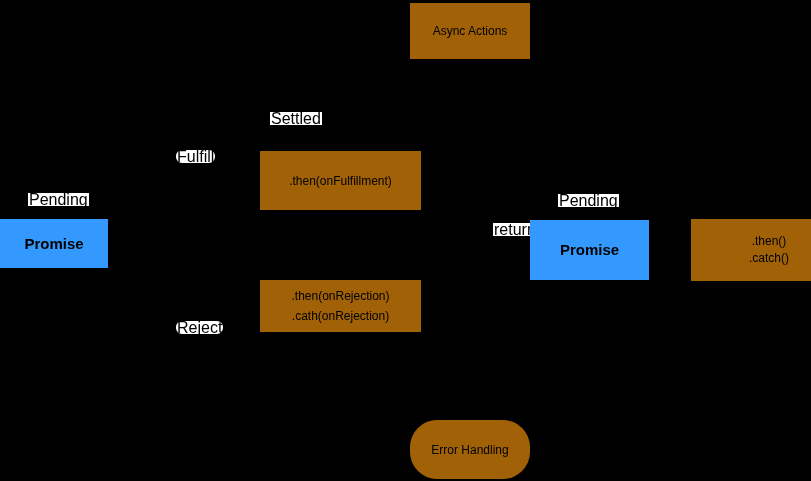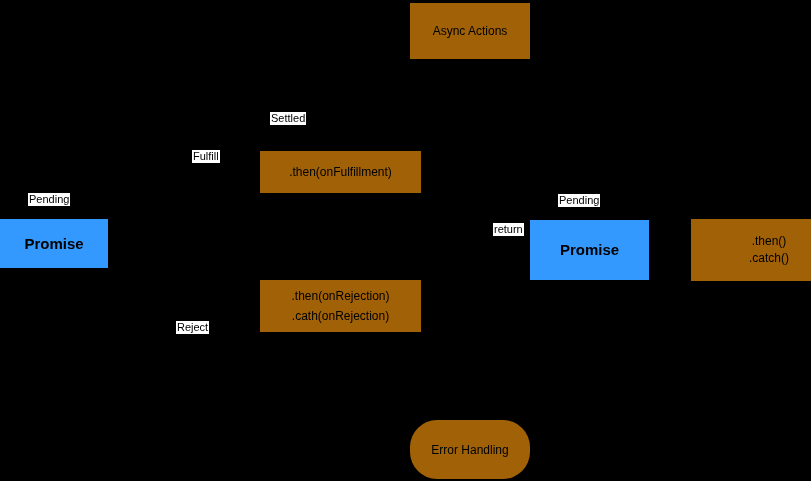--- a/index.html
+++ b/index.html
@@ -28,41 +28,41 @@
   }
   .node.orange { background: #a16207; }
   .node.blue   { background: #3399FF; }
   .node .line  { display: block; line-height: 20px; }
   .node.tight .line { line-height: 17px; }
   .node.bold   { font-weight: bold; font-size: 15px; }
   .edge-label {
     position: absolute;
     background: #FFFFFF;
     color: #000000;
-    font-size: 11px;
+    font-size: 16px;
     line-height: 13px;
     padding: 0 1px;
     white-space: nowrap;
   }
 
   
   #node-async-actions     { left: 410px; top: 3px;   width: 120px; height: 56px; }
-  #node-then-fulfillment  { left: 260px; top: 151px; width: 161px; height: 42px; }
+  #node-then-fulfillment  { left: 260px; top: 151px; width: 161px; height: 59px; }
   #node-promise-left      { left: 0px;   top: 219px; width: 108px; height: 49px; }
   #node-then-rejection    { left: 260px; top: 280px; width: 161px; height: 52px; }
   #node-promise-right     { left: 530px; top: 220px; width: 119px; height: 60px; }
   #node-then-catch        { left: 691px; top: 219px; width: 120px; height: 62px; padding-left: 36px; }
   #node-error-handling    { left: 410px; top: 420px; width: 120px; height: 59px; border-radius: 27px; }
 
   #label-settled       { left: 270px; top: 112px; }
-  #label-fulfill       { left: 192px; top: 150px; }
+  #label-fulfill       { left: 176px; top: 150px; border-radius: 6px; }
   #label-pending-left  { left: 28px;  top: 193px; }
   #label-return        { left: 493px; top: 223px; }
   #label-pending-right { left: 558px; top: 194px; }
-  #label-reject        { left: 176px; top: 321px; }
+  #label-reject        { left: 176px; top: 321px; border-radius: 6px; }
 </style>
 </head>
 <body>
 
 <div id="canvas">
 
   <div class="node orange" id="node-async-actions">
     <span class="line">Async Actions</span>
   </div>
 

